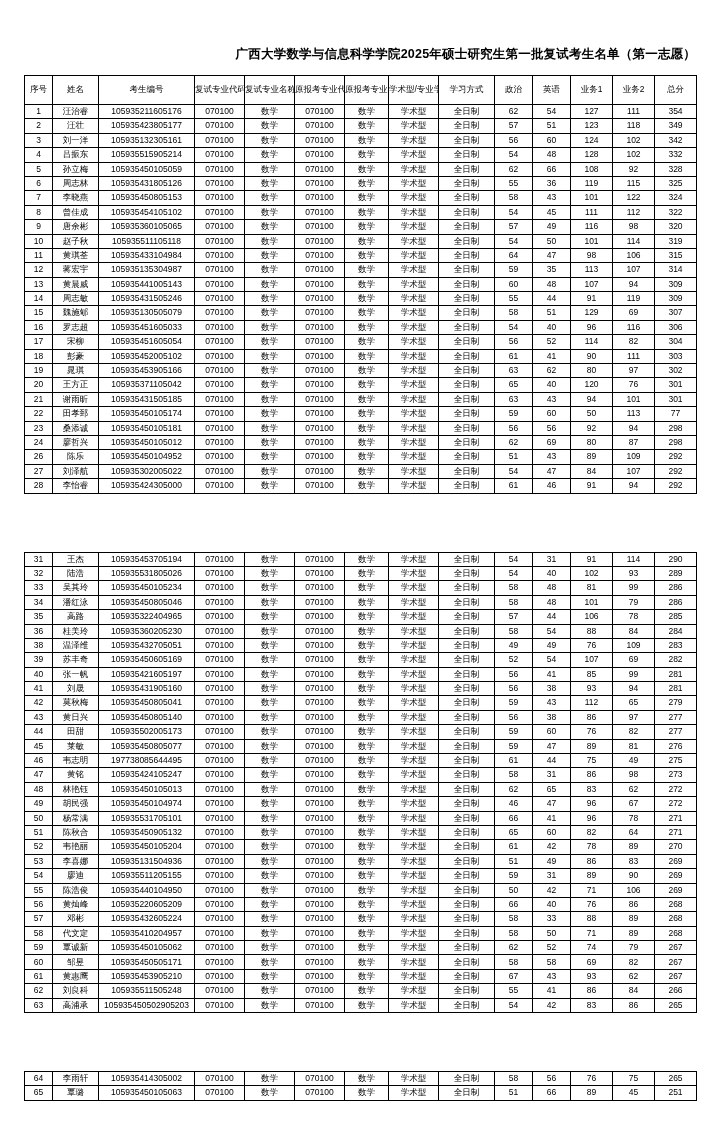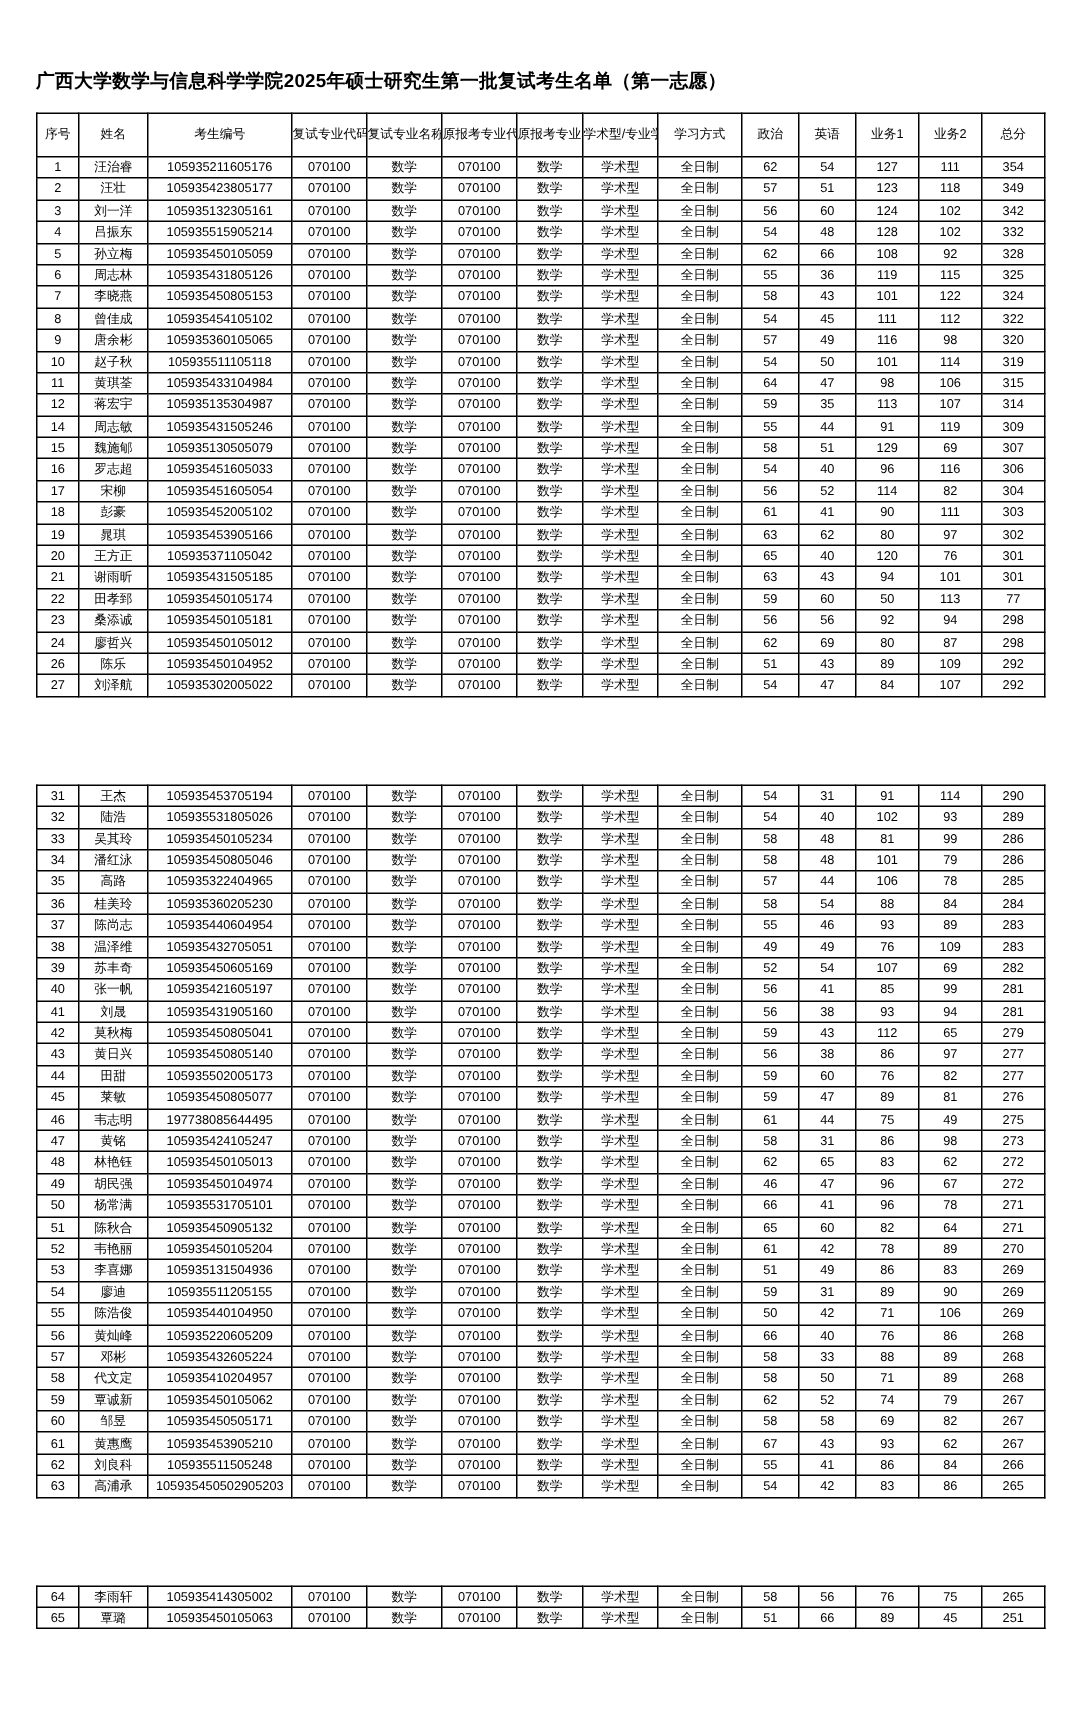--- a/index.html
+++ b/index.html
@@ -12,21 +12,21 @@
     min-height: 1148px;
     font-family: "Liberation Sans", sans-serif;
     color: #000000;
   }
   .page {
     width: 720px;
     box-sizing: border-box;
     padding: 0 24px;
   }
   .doc-title {
-    text-align: left;
+    text-align: right;
     font-size: 12.5px;
     font-weight: bold;
     padding: 46px 0 12px 0;
     letter-spacing: 0.2px;
   }
   table.roster {
     border-collapse: collapse;
     width: 672px;
     table-layout: fixed;
     font-size: 8.5px;
@@ -301,20 +301,36 @@
             <td>数学</td>
             <td>学术型</td>
             <td>全日制</td>
             <td>59</td>
             <td>35</td>
             <td>113</td>
             <td>107</td>
             <td>314</td>
           </tr>
           <tr>
+            <td>13</td>
+            <td>黄晨威</td>
+            <td>105935441005143</td>
+            <td>070100</td>
+            <td>数学</td>
+            <td>070100</td>
+            <td>数学</td>
+            <td>学术型</td>
+            <td>全日制</td>
+            <td>60</td>
+            <td>48</td>
+            <td>107</td>
+            <td>94</td>
+            <td>309</td>
+          </tr>
+          <tr>
             <td>14</td>
             <td>周志敏</td>
             <td>105935431505246</td>
             <td>070100</td>
             <td>数学</td>
             <td>070100</td>
             <td>数学</td>
             <td>学术型</td>
             <td>全日制</td>
             <td>55</td>
@@ -507,20 +523,36 @@
             <td>070100</td>
             <td>数学</td>
             <td>070100</td>
             <td>数学</td>
             <td>学术型</td>
             <td>全日制</td>
             <td>54</td>
             <td>47</td>
             <td>84</td>
             <td>107</td>
+            <td>292</td>
+          </tr>
+          <tr>
+            <td>28</td>
+            <td>李怡睿</td>
+            <td>105935424305000</td>
+            <td>070100</td>
+            <td>数学</td>
+            <td>070100</td>
+            <td>数学</td>
+            <td>学术型</td>
+            <td>全日制</td>
+            <td>61</td>
+            <td>46</td>
+            <td>91</td>
+            <td>94</td>
             <td>292</td>
           </tr>
         </tbody>
     </table>
   </div>
 
   <div class="block-gap-1"></div>
 
   <div class="block">
     <table class="roster">
@@ -631,36 +663,20 @@
             <td>数学</td>
             <td>学术型</td>
             <td>全日制</td>
             <td>58</td>
             <td>54</td>
             <td>88</td>
             <td>84</td>
             <td>284</td>
           </tr>
           <tr>
-            <td>37</td>
-            <td>陈尚志</td>
-            <td>105935440604954</td>
-            <td>070100</td>
-            <td>数学</td>
-            <td>070100</td>
-            <td>数学</td>
-            <td>学术型</td>
-            <td>全日制</td>
-            <td>55</td>
-            <td>46</td>
-            <td>93</td>
-            <td>89</td>
-            <td>283</td>
-          </tr>
-          <tr>
             <td>38</td>
             <td>温泽维</td>
             <td>105935432705051</td>
             <td>070100</td>
             <td>数学</td>
             <td>070100</td>
             <td>数学</td>
             <td>学术型</td>
             <td>全日制</td>
             <td>49</td>

